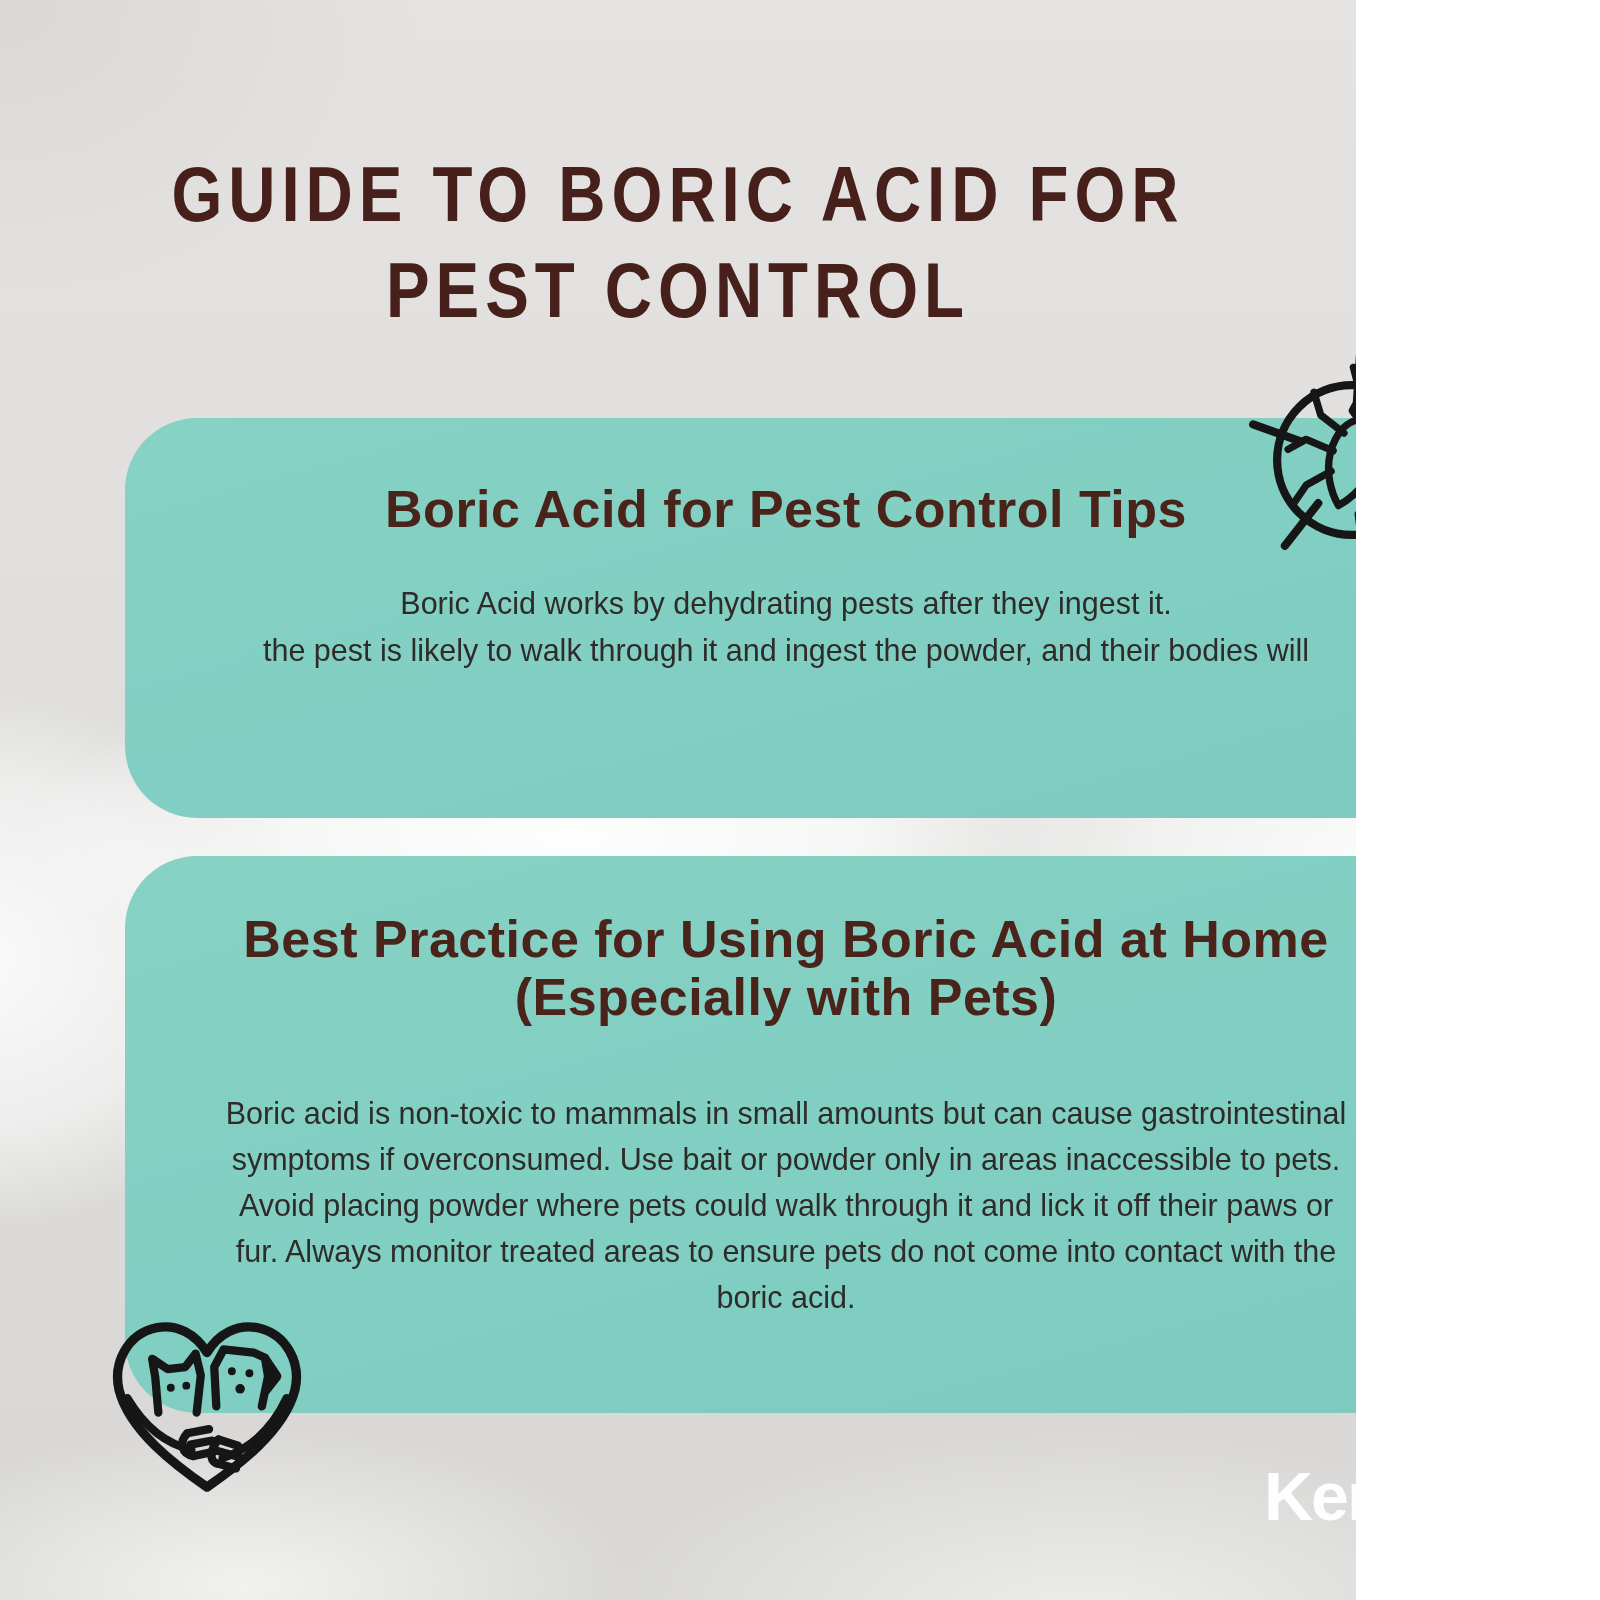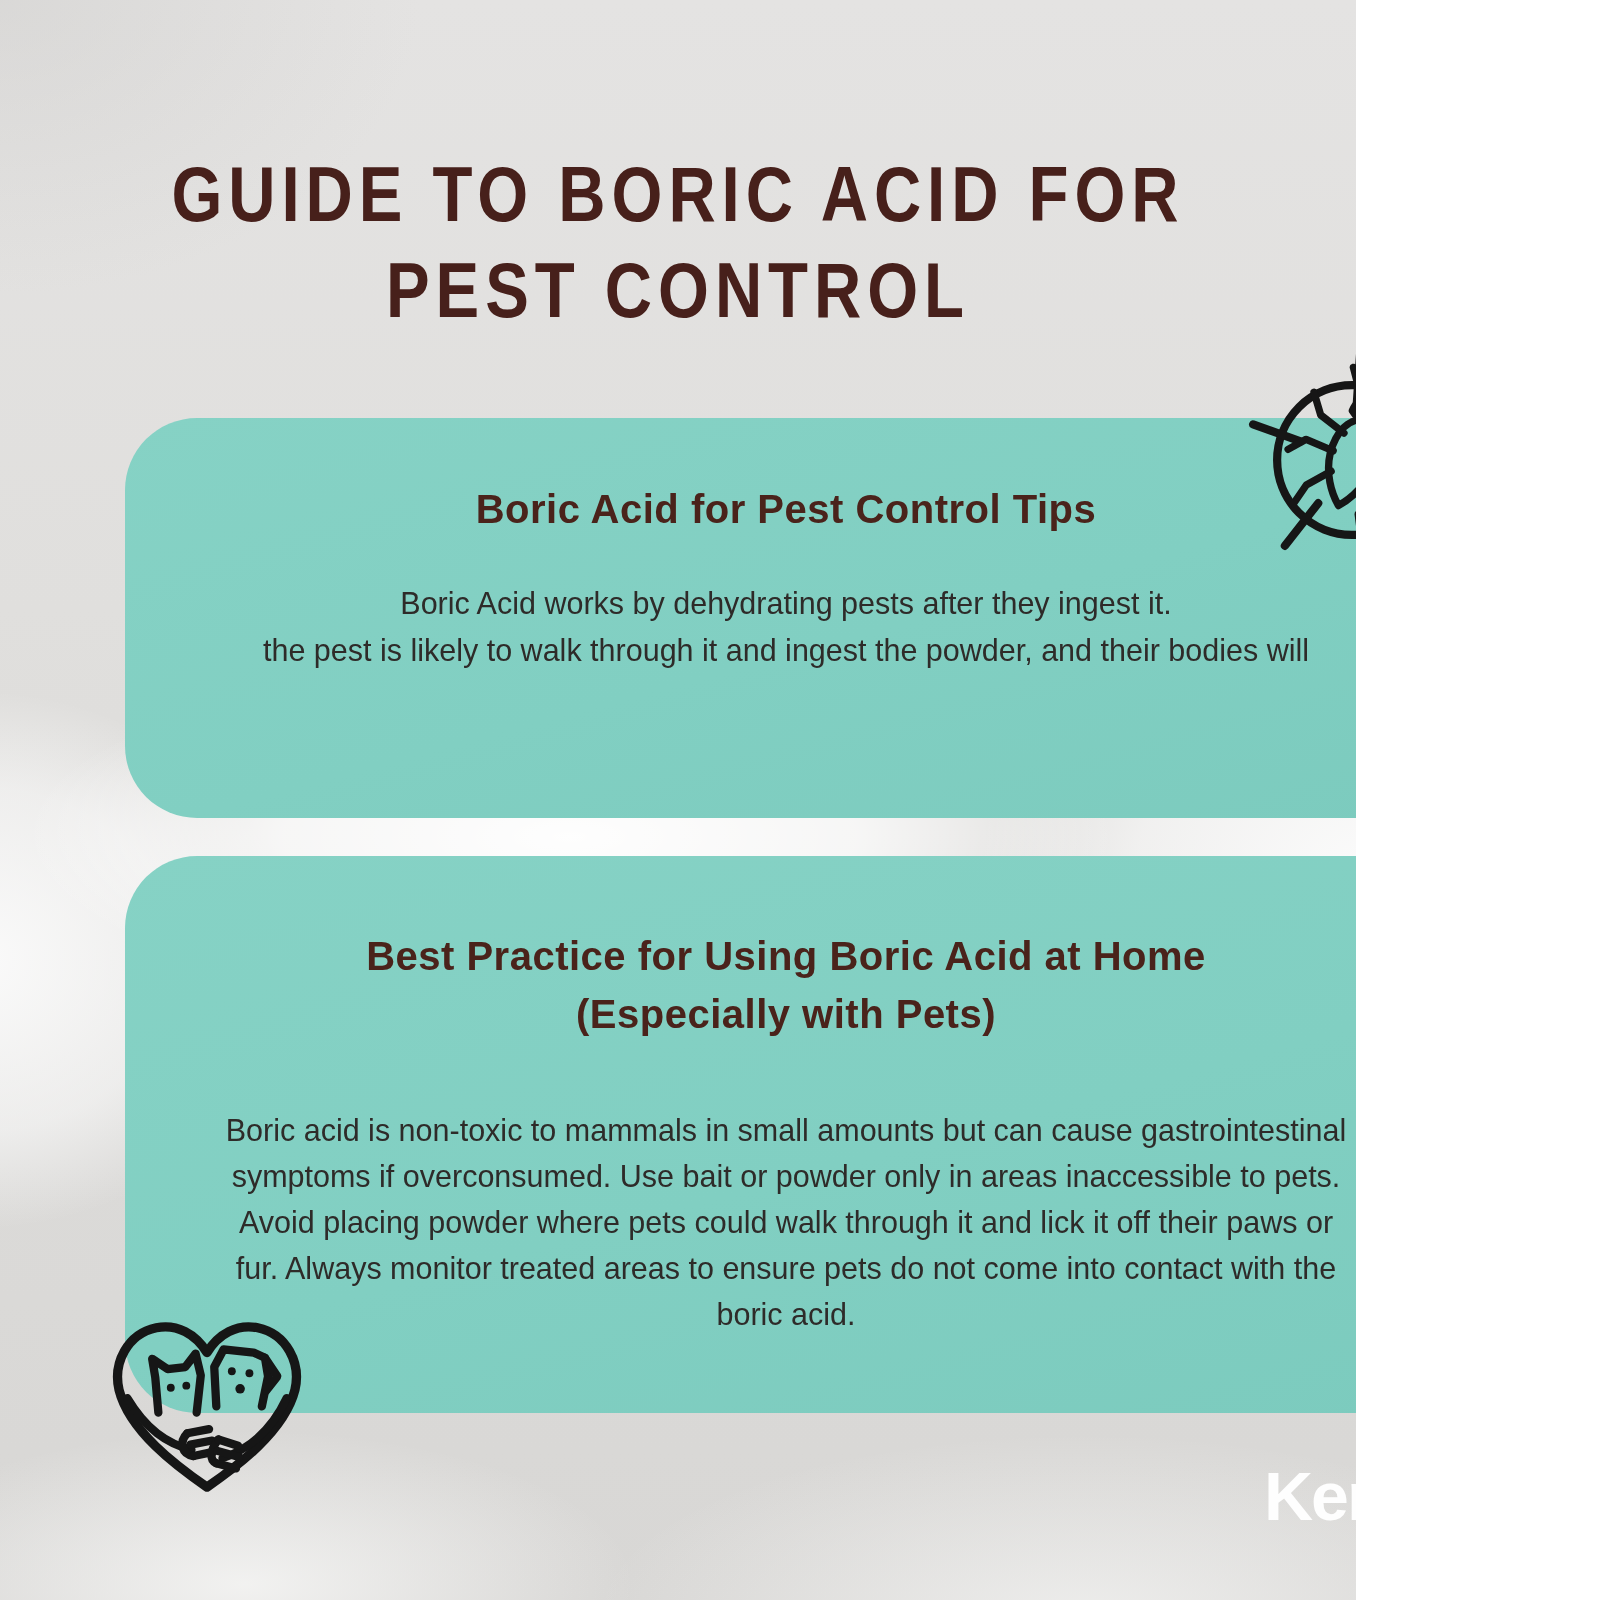--- a/index.html
+++ b/index.html
@@ -41,21 +41,21 @@
     width: 1322px;
     border-radius: 72px;
     background: linear-gradient(165deg, #86d2c5 0%, #81cfc2 55%, #7ccbbe 100%);
     text-align: center;
     box-sizing: border-box;
   }
   .card-1 { top: 418px; height: 400px; padding-top: 62px; }
   .card-2 { top: 856px; height: 557px; padding-top: 54px; }
 
   .card-heading {
-    font-size: 40px;
+    font-size: 52px;
     font-weight: 700;
     color: #4a231b;
     line-height: 58px;
     letter-spacing: 0.5px;
   }
 
   .card-body { margin-top: 42px; }
   .card-2 .card-body { margin-top: 64px; }
   .body-line {
     font-size: 30.5px;
@@ -112,21 +112,21 @@
     <h2 class="card-heading" style="margin:0;">
       <div>Boric Acid for Pest Control Tips</div>
     </h2>
     <div class="card-body">
       <div class="body-line">Boric Acid works by dehydrating pests after they ingest it.</div>
       <div class="body-line">the pest is likely to walk through it and ingest the powder, and their bodies will</div>
     </div>
   </section>
 
   <section class="card card-2">
-    <h2 class="card-heading" style="margin:17px;">
+    <h2 class="card-heading" style="margin:0;">
       <div>Best Practice for Using Boric Acid at Home</div>
       <div>(Especially with Pets)</div>
     </h2>
     <div class="card-body">
       <div class="body-line">Boric acid is non-toxic to mammals in small amounts but can cause gastrointestinal</div>
       <div class="body-line">symptoms if overconsumed. Use bait or powder only in areas inaccessible to pets.</div>
       <div class="body-line">Avoid placing powder where pets could walk through it and lick it off their paws or</div>
       <div class="body-line">fur. Always monitor treated areas to ensure pets do not come into contact with the</div>
       <div class="body-line">boric acid.</div>
     </div>

